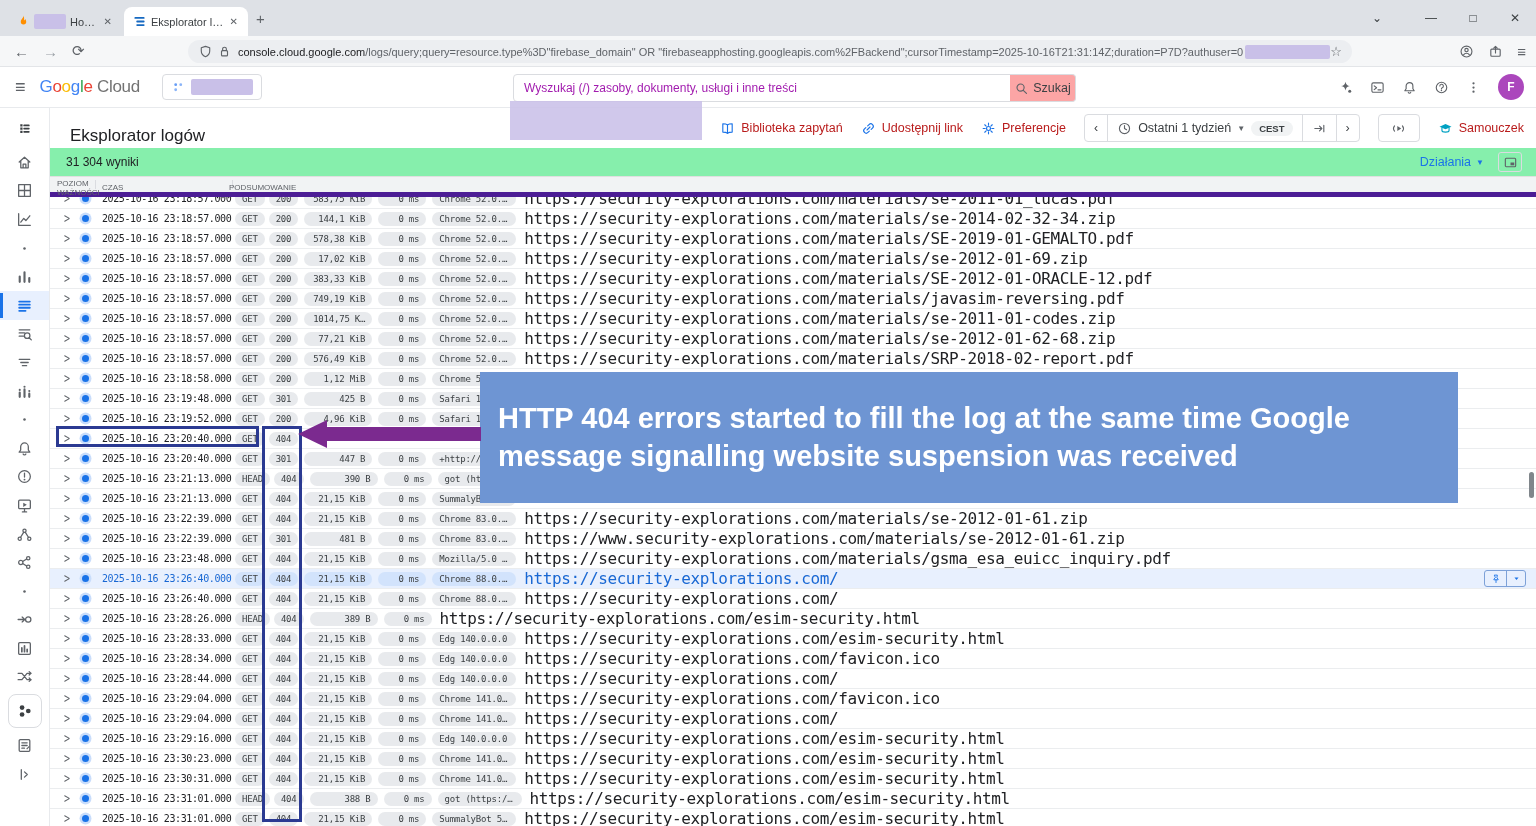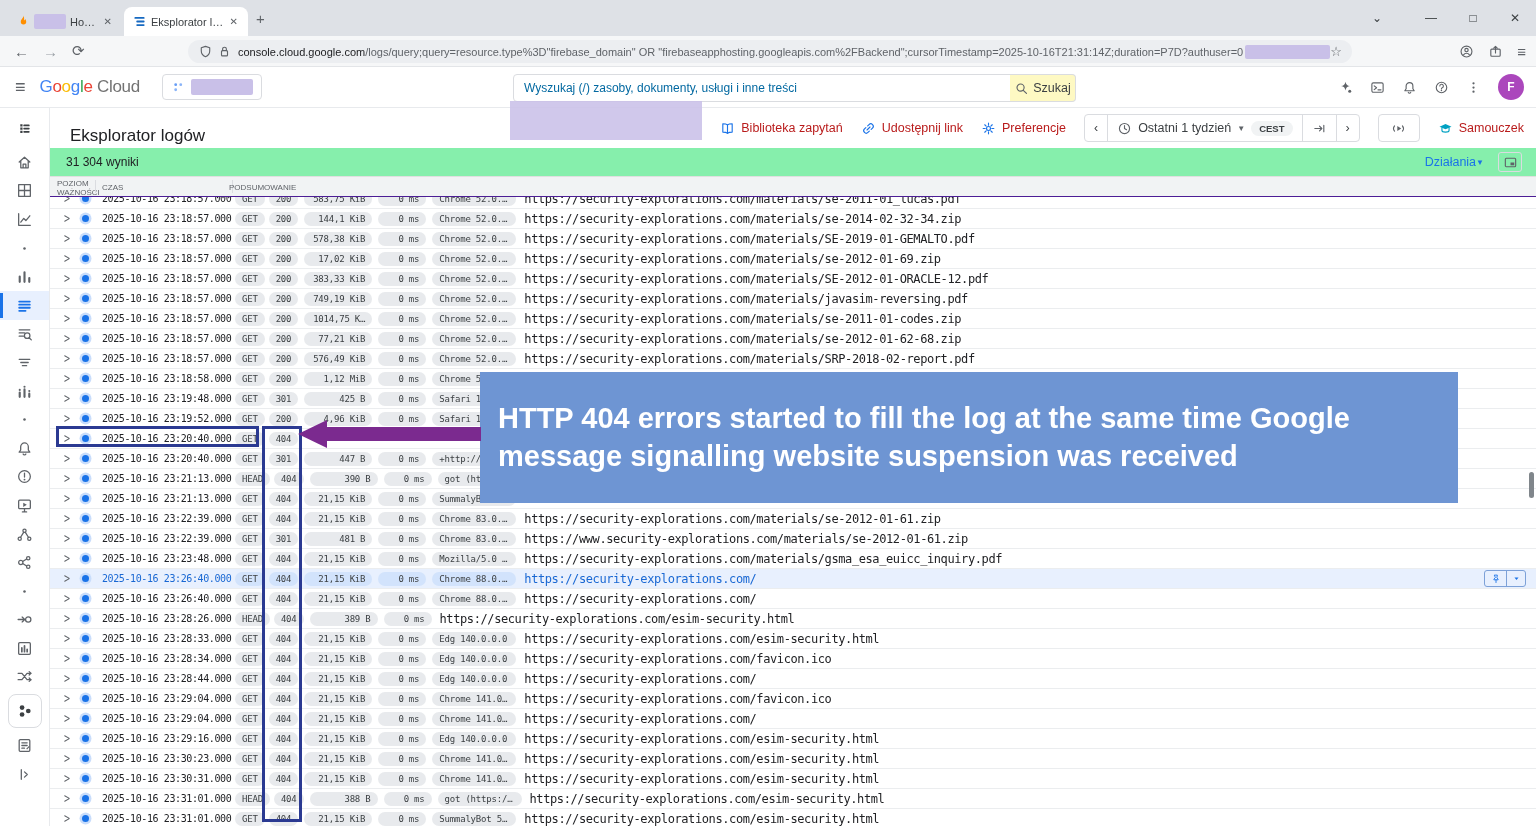--- a/index.html
+++ b/index.html
@@ -23,22 +23,22 @@
   .urlpill .host { color:#202124; }
   .urlpill .path { color:#5f6368; overflow:hidden; white-space:nowrap; }
   .addr-right { position:absolute; right:10px; display:flex; gap:14px; align-items:center; color:#5f6368; }
 
   
   .gcphdr { height:41px; background:#fff; border-bottom:1px solid #e8eaed; position:relative; display:flex; align-items:center; }
   .burger { margin-left:15px; font-size:18px; color:#5f6368; }
   .gclogo { margin-left:14px; font-size:17px; letter-spacing:-.3px; }
   .gclogo .cl { color:#737373; }
   .projsel { margin-left:22px; height:26px; border:1px solid #dadce0; border-radius:4px; display:flex; align-items:center; padding:0 8px; gap:5px; }
-  .gsearch { position:absolute; left:513px; top:7px; width:498px; height:28px; border:1px solid #dadce0; border-radius:4px 0 0 4px; display:flex; align-items:center; padding:0 10px; font-size:12px; color:#0369a1; background:#fff; }
-  .gsearchbt { position:absolute; left:1010px; top:7px; width:66px; height:28px; border:1px solid #dadce0; border-left:none; border-radius:0 4px 4px 0; display:flex; align-items:center; justify-content:center; gap:4px; font-size:12.5px; color:#3c4043; background:#fef9c3; }
+  .gsearch { position:absolute; left:513px; top:7px; width:498px; height:28px; border:1px solid #dadce0; border-radius:4px 0 0 4px; display:flex; align-items:center; padding:0 10px; font-size:12px; color:#a21caf; background:#fff; }
+  .gsearchbt { position:absolute; left:1010px; top:7px; width:66px; height:28px; border:1px solid #dadce0; border-left:none; border-radius:0 4px 4px 0; display:flex; align-items:center; justify-content:center; gap:4px; font-size:12.5px; color:#3c4043; background:#fca5a5; }
   .hdr-right { position:absolute; right:12px; display:flex; gap:17px; align-items:center; }
   .avatar { width:26px; height:26px; border-radius:50%; background:#ab47bc; color:#fff; font-size:12px; font-weight:bold; display:flex; align-items:center; justify-content:center; }
 
   
   .sidebar { position:absolute; left:0; top:108px; bottom:0; width:50px; background:#fff; border-right:1px solid #e8eaed; z-index:6; }
   .sb-head { height:40px; display:flex; align-items:center; justify-content:center; }
   .sb-item { height:28.6px; display:flex; align-items:center; justify-content:center; position:relative; }
   .sb-item.active { background:#e8f0fe; }
   .sb-item.active::before { content:""; position:absolute; left:0; top:2px; bottom:2px; width:3px; background:#1a73e8; }
   .sb-item.boxed { height:40px; }
@@ -54,43 +54,43 @@
   .trseg { display:flex; align-items:center; gap:6px; padding:0 9px; height:100%; border-right:1px solid #dadce0; font-size:12.5px; color:#3c4043; }
   .trseg:last-child { border-right:none; }
   .cest { background:#f1f3f4; border-radius:9px; padding:2px 8px; font-size:9.5px; font-weight:bold; color:#3c4043; }
   .livebt { border:1px solid #dadce0; border-radius:4px; height:28px; width:42px; display:flex; align-items:center; justify-content:center; }
   .caret { font-size:8px; color:#5f6368; }
 
   
   .resbar { height:29px; background:#86efac; border-bottom:1px solid #e0e0e0; display:flex; align-items:center; }
   .rescount { margin-left:16px; font-size:12px; font-weight:500; color:#202124; }
   .resright { margin-left:auto; display:flex; align-items:center; gap:14px; margin-right:14px; }
-  .actions { color:#1a73e8; font-size:12.5px; font-weight:500; display:flex; align-items:center; }
+  .actions { color:#1a73e8; font-size:12.5px; font-weight:500; display:flex; gap:5px; align-items:center; }
   .panelbt { border:1px solid #dadce0; border-radius:3px; width:24px; height:20px; display:flex; align-items:center; justify-content:center; }
 
   
-  .thead { height:20px; background:#f1f3f4; border-bottom:1px solid #4c1d95; position:relative; font-size:8px; color:#5f6368;padding-left:48px; }
+  .thead { height:20px; background:#f1f3f4; border-bottom:5px solid #4c1d95; position:relative; font-size:8px; color:#5f6368;padding-left:48px; }
   .thead .sep { position:absolute; top:3px; bottom:3px; width:1px; background:#dadce0; }
   .th { position:absolute; top:0; line-height:9px; padding-top:2px; }
   .rows { height:630px; overflow:hidden; font-family:"DejaVu Sans Mono", monospace; }
   .lrow { height:20px; display:flex; align-items:center; border-bottom:1px solid #ebedef; white-space:nowrap; background:#fff; }
   .lrow:first-child { margin-top:-8px; }
   .lrow.hl { background:#e8f0fe; }
   .exp { width:14px; margin-left:10px; color:#5f6368; font-size:10px; transform:scaleY(1.4); text-align:center; }
   .sev { width:7px; height:7px; border-radius:50%; background:#1a73e8; box-shadow:0 0 0 2.5px #c9ddfb; margin-left:8px; }
   .ts { margin-left:13px; width:129px; font-size:10px; letter-spacing:-.4px; color:#202124; }
   .hl .ts, .hl .url { color:#1967d2; }
   .chip { background:#e8eaed; border-radius:8px; height:14px; line-height:14px; padding:0 7px; font-size:9px; letter-spacing:-.2px; color:#3c4043; }
   .hl .chip { background:#d2e3fc; }
   .chip.method { margin-left:4px; text-align:center; }
   .chip.status { margin-left:4px; text-align:center; }
   .chip.size { margin-left:6px; width:68px; text-align:right; }
   .chip.lat { margin-left:6px; width:48px; text-align:right; }
   .chip.agent { margin-left:6px; width:84px; overflow:hidden; }
-  .url { margin-left:8px; font-size:12px; letter-spacing:-.4px; color:#202124; }
+  .url { margin-left:8px; font-size:16px; letter-spacing:-.4px; color:#202124; }
   .pingrp { margin-left:auto; margin-right:10px; display:flex; border:1px solid #7da1d8; border-radius:3px; height:17px; }
   .pingrp .pbt { width:22px; display:flex; align-items:center; justify-content:center; border-right:1px solid #7da1d8; }
   .pingrp .pbt:last-child { border-right:none; width:18px; }
 
   
   .callout { position:absolute; left:480px; top:372px; width:978px; height:131px; background:#6e95d3; z-index:20; color:#fff; font-weight:bold; font-size:29px; line-height:38px; padding:27px 0 0 18px; }
   .arrow-shaft { position:absolute; left:326px; top:427px; width:155px; height:14px; background:#7b2a8f; z-index:21; }
   .arrow-head { position:absolute; left:298px; top:420px; width:0; height:0; border-top:14px solid transparent; border-bottom:14px solid transparent; border-right:29px solid #7b2a8f; z-index:21; }
   .rowbox { position:absolute; left:56px; top:426px; width:203px; height:21px; border:3px solid #2b3a92; z-index:19; }
   .colbox { position:absolute; left:262px; top:426px; width:40px; height:396px; border:3px solid #2b3a92; z-index:19; }

